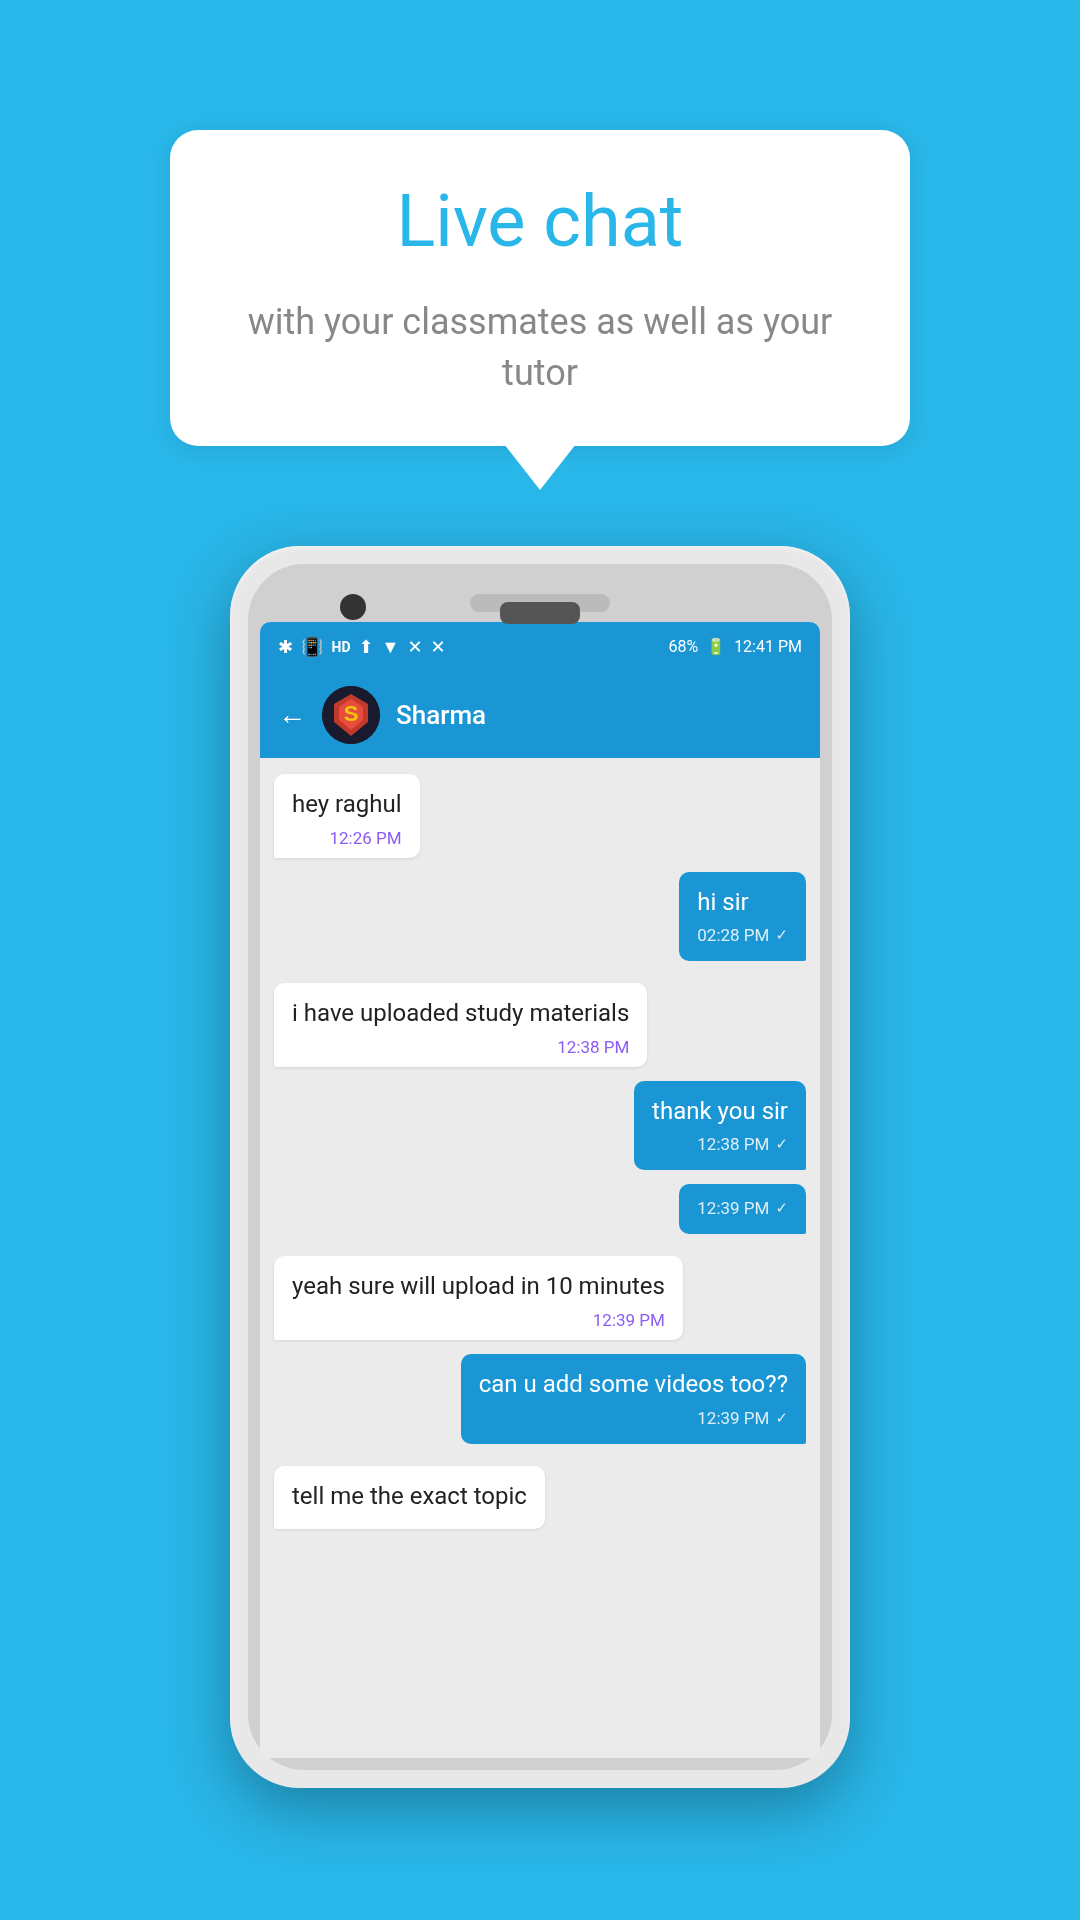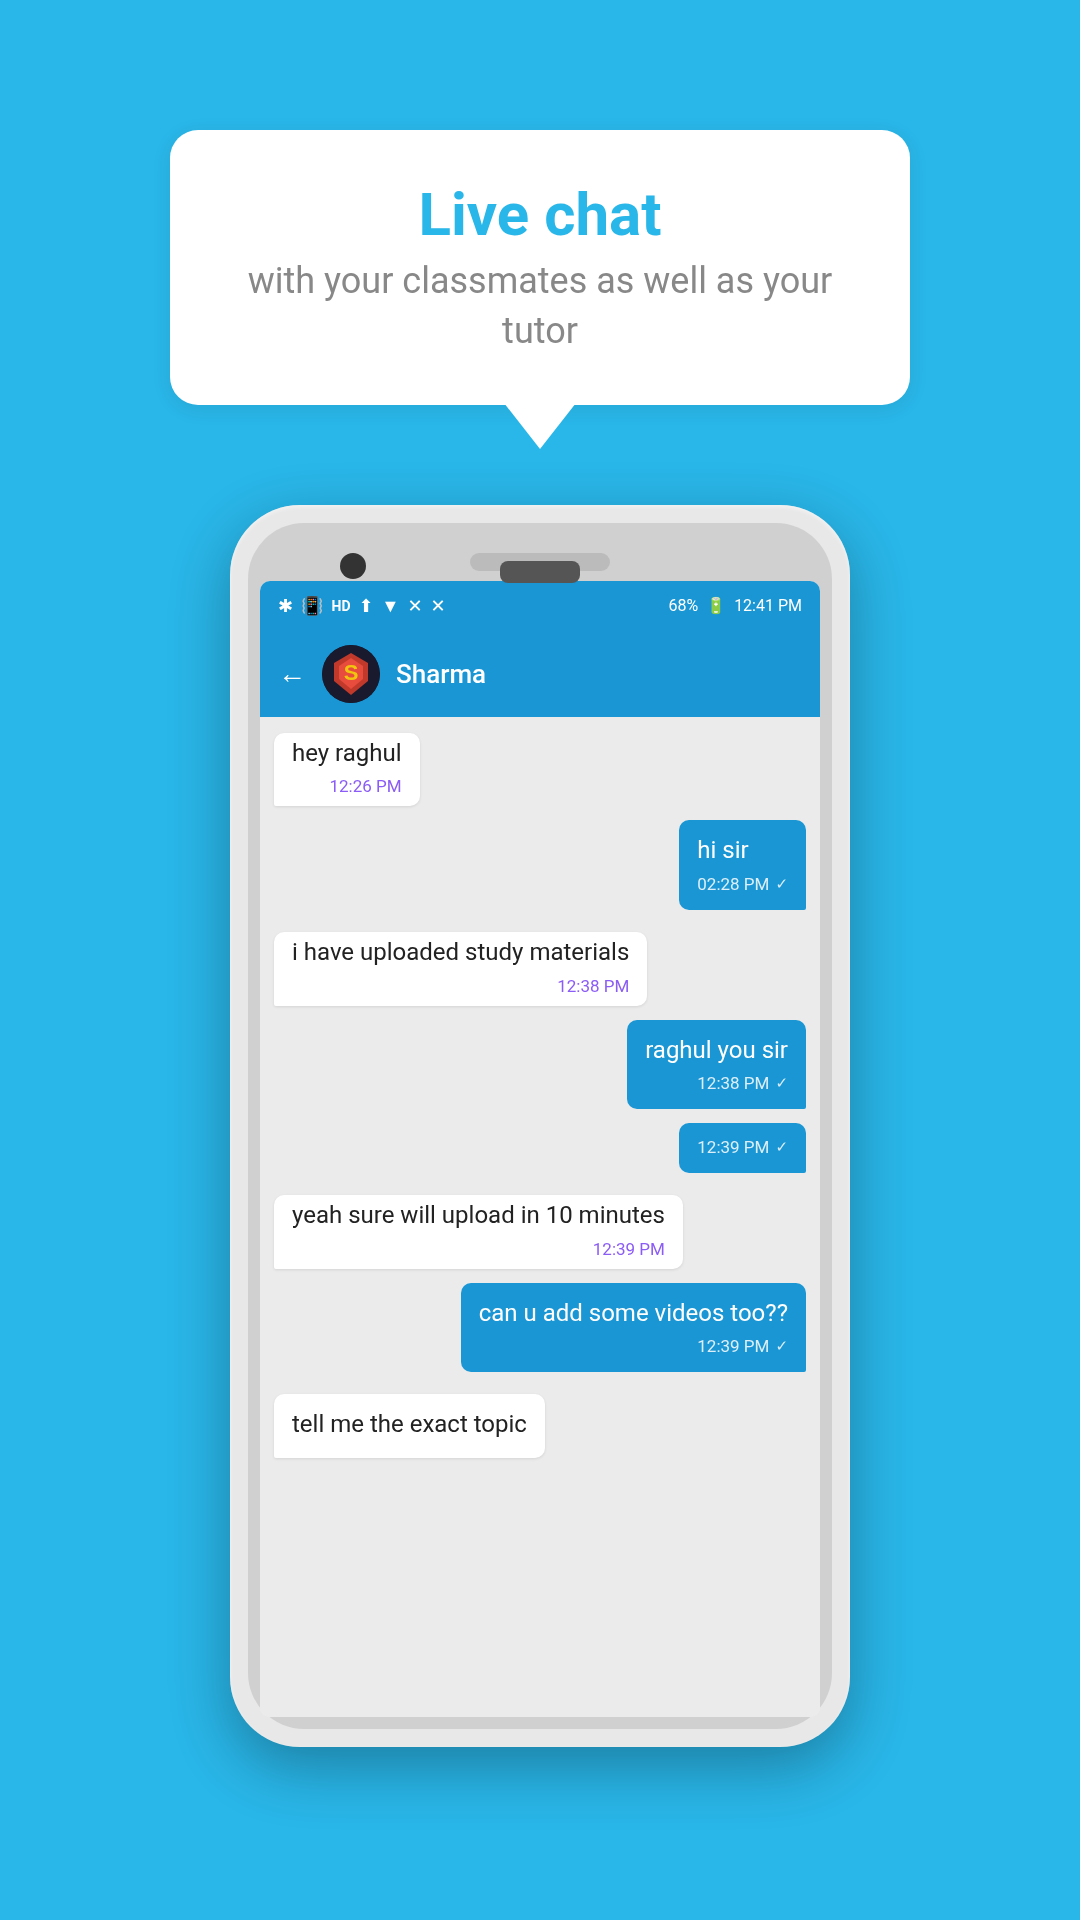--- a/index.html
+++ b/index.html
@@ -34,25 +34,25 @@
       left: 50%;
       transform: translateX(-50%);
       width: 0;
       height: 0;
       border-left: 36px solid transparent;
       border-right: 36px solid transparent;
       border-top: 46px solid white;
     }
 
     .bubble-title {
-      font-size: 60px;
+      font-size: 72px;
       color: #29b6e8;
-      font-weight: 700;
+      font-weight: 400;
       line-height: 1.1;
-      margin-bottom: 8px;
+      margin-bottom: 36px;
     }
 
     .bubble-subtitle {
       font-size: 36px;
       color: #888;
       font-weight: 400;
       line-height: 1.4;
     }
 
     
@@ -187,21 +187,21 @@
       display: flex;
       flex-direction: column;
       gap: 10px;
       min-height: 1000px;
     }
 
     
     .msg-received {
       background: white;
       border-radius: 10px 10px 10px 2px;
-      padding: 4px 18px 10px;
+      padding: 14px 18px 10px;
       max-width: 82%;
       align-self: flex-start;
       box-shadow: 0 1px 3px rgba(0,0,0,0.1);
     }
 
     .msg-sent {
       background: #1a96d4;
       border-radius: 10px 10px 2px 10px;
       padding: 14px 18px 16px;
       max-width: 82%;
@@ -332,21 +332,21 @@
           </div>
 
           <div class="msg-received msg-gap-md">
             <div class="msg-text">i have uploaded study materials</div>
             <div class="msg-meta">
               <span>12:38 PM</span>
             </div>
           </div>
 
           <div class="msg-sent msg-gap-sm">
-            <div class="msg-text">raghul you sir</div>
+            <div class="msg-text">thank you sir</div>
             <div class="msg-meta">
               <span>12:38 PM</span>
               <span class="tick">✓</span>
             </div>
           </div>
 
           <div class="msg-sent msg-gap-sm">
             <div class="msg-meta">
               <span>12:39 PM</span>
               <span class="tick">✓</span>

